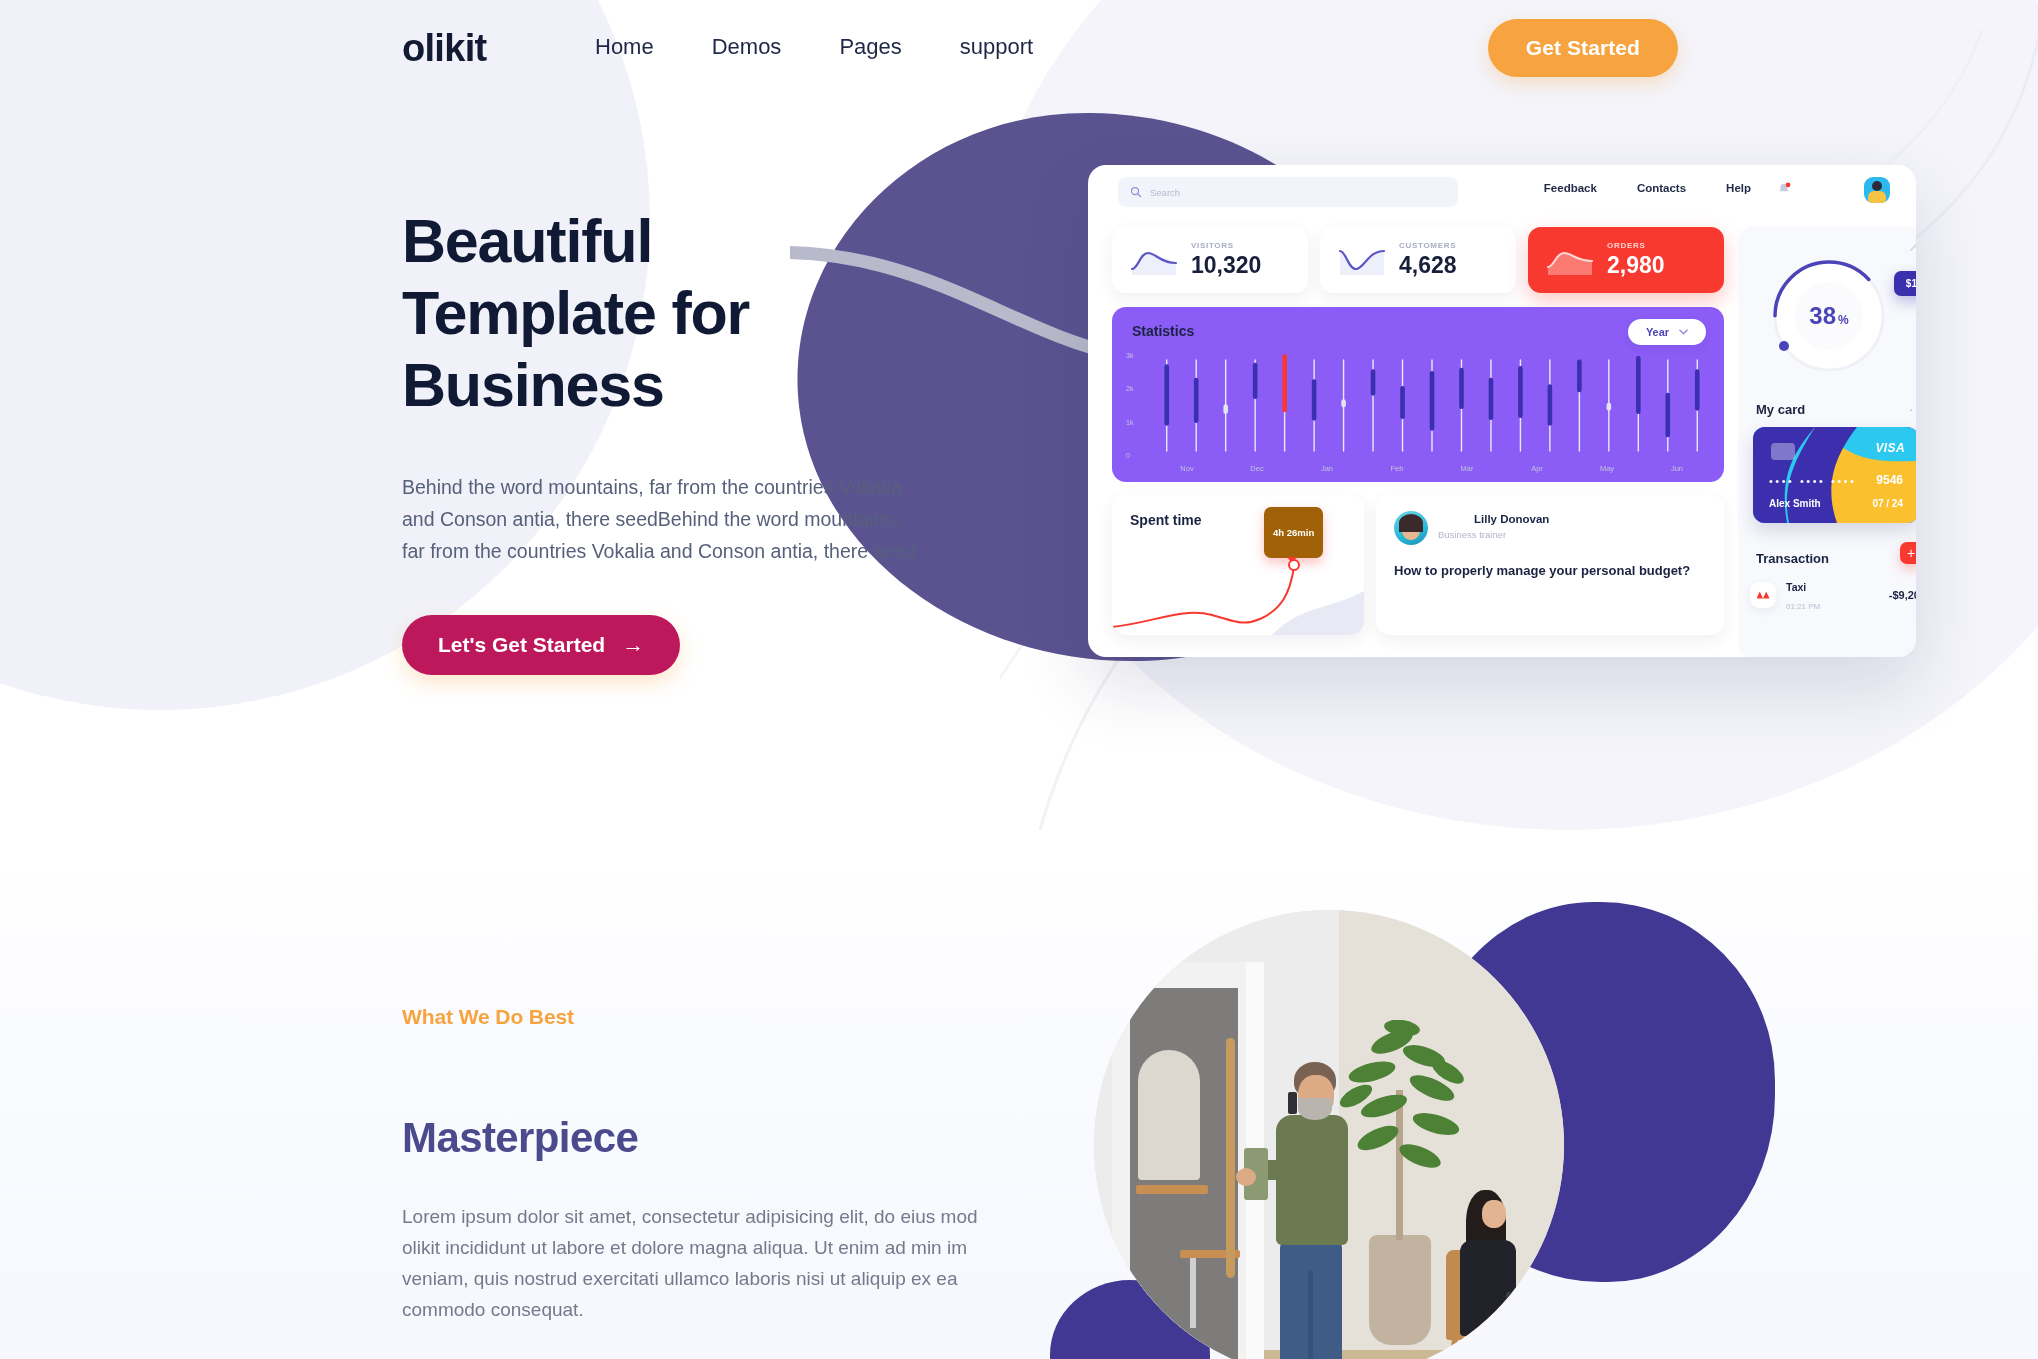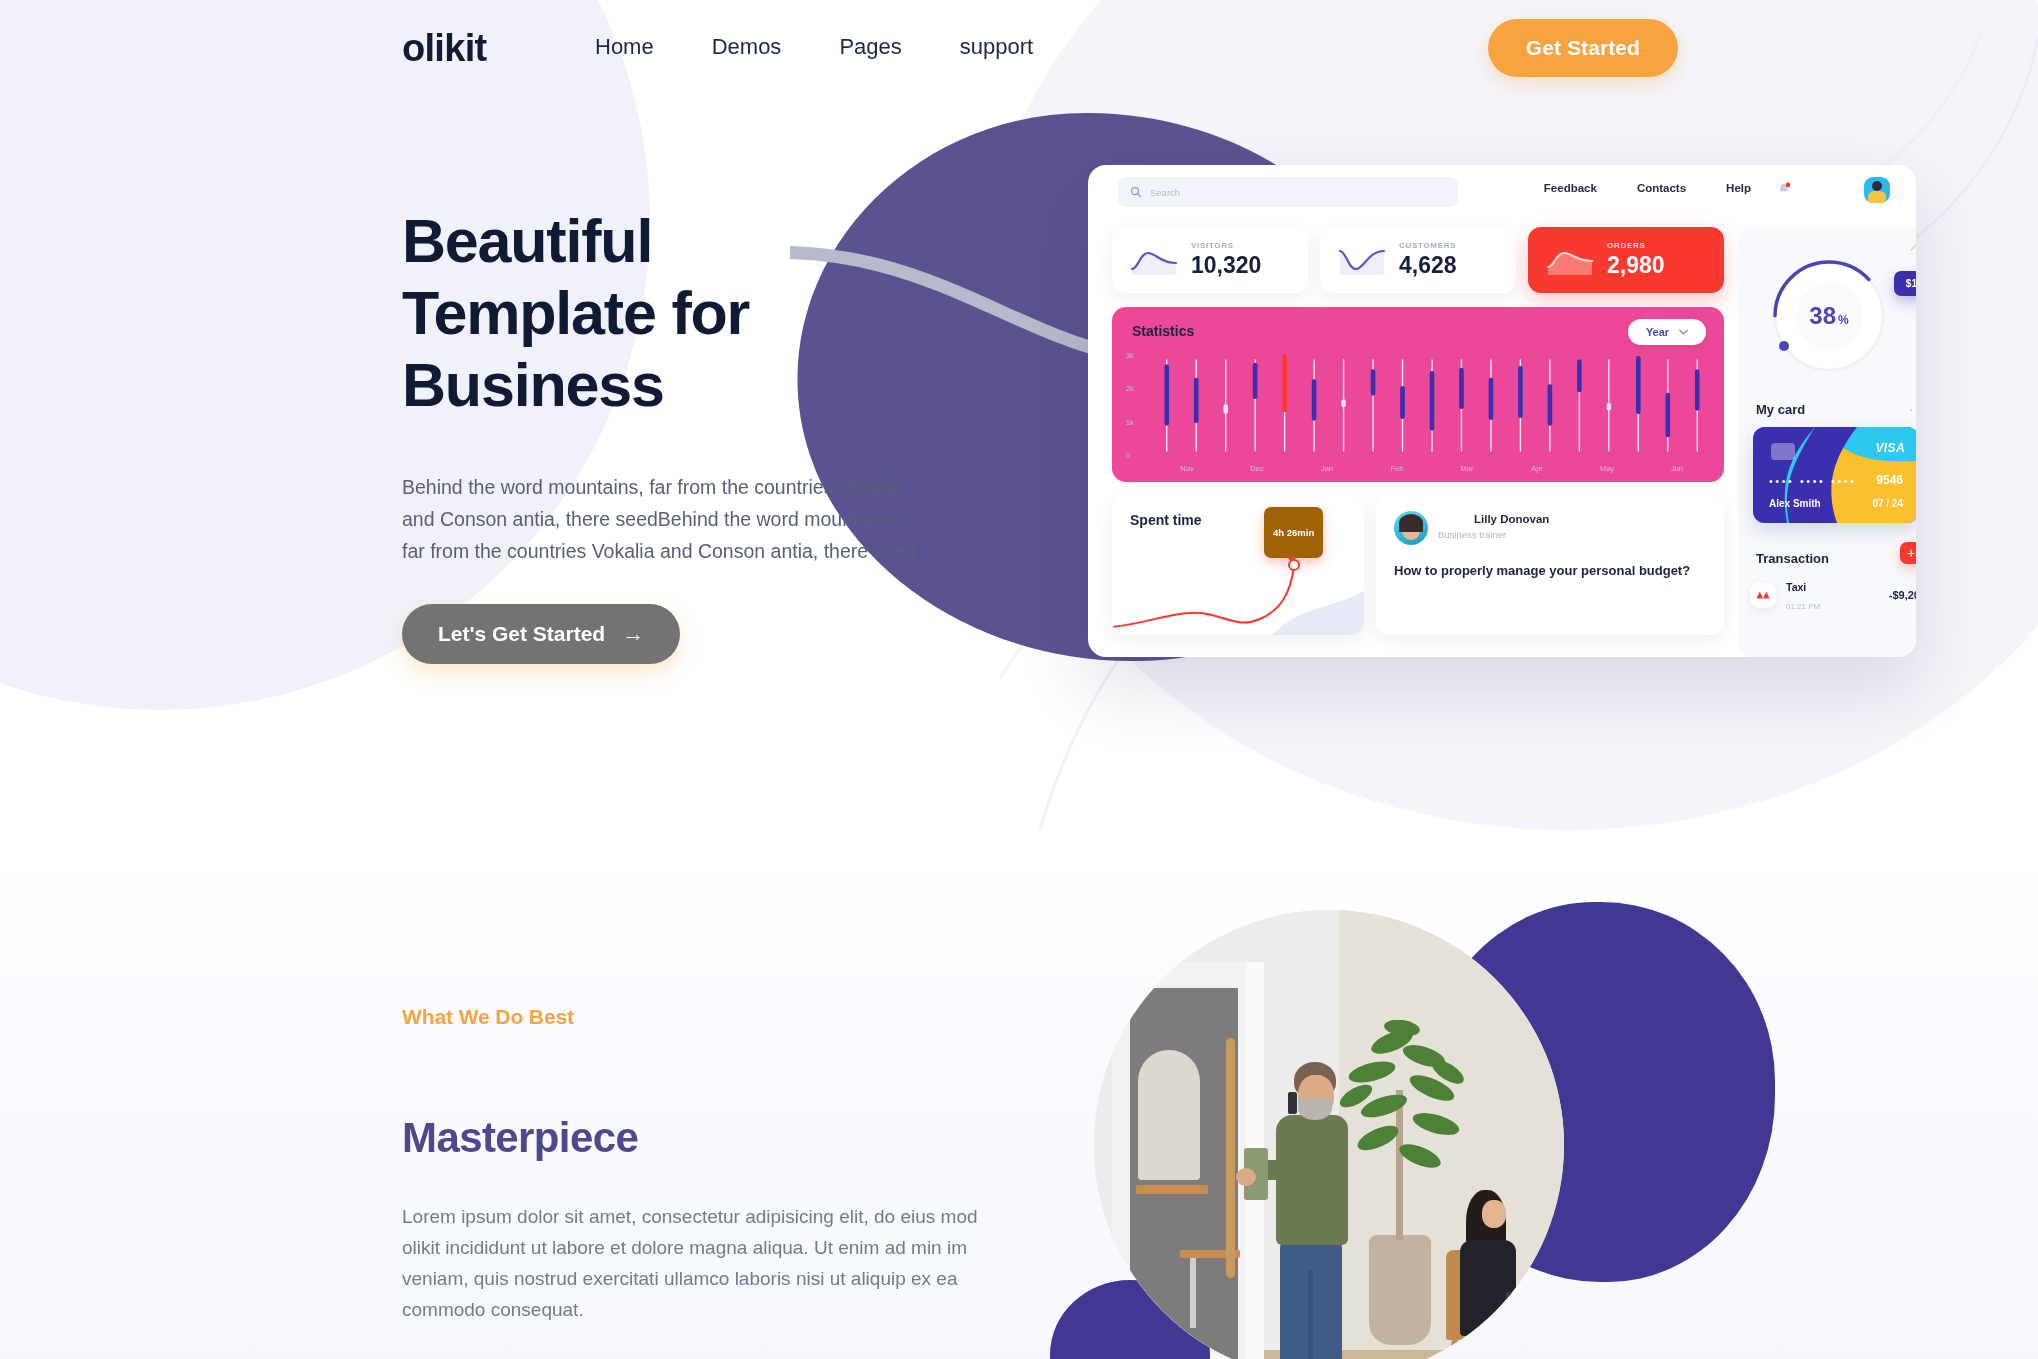--- a/index.html
+++ b/index.html
@@ -63,22 +63,22 @@
   
   .hero-text { position: absolute; left: 402px; top: 205px; width: 520px; z-index: 5; }
   .hero-title {
     font-size: 61px; line-height: 72px; font-weight: 700;
     color: #101a34; letter-spacing: -1.2px;
   }
   .hero-sub {
     margin-top: 50px; font-size: 19.5px; line-height: 32px; color: #57607a; width: 516px;
   }
   .btn-lets {
-    margin-top: 37px; display: inline-flex; align-items: center; gap: 17px;
-    background: #737373; color: #fff; font-size: 21px; font-weight: 700;
+    margin-top: 48px; display: inline-flex; align-items: center; gap: 17px;
+    background: #be185d; color: #fff; font-size: 21px; font-weight: 700;
     border: none; border-radius: 34px; padding: 0 36px; height: 60px;
     cursor: pointer; box-shadow: 0 8px 20px rgba(247,164,64,.27);
   }
   .btn-lets .arrow { font-size: 22px; font-weight: 400; }
 
   
   .dash {
     position: absolute; left: 1088px; top: 165px;
     width: 828px; height: 492px;
     background: #ffffff; border-radius: 18px;
@@ -111,21 +111,21 @@
   .stat-card.c2 { left: 232px; width: 196px; }
   .stat-card.c3 { left: 440px; width: 196px; background: #f7392f; box-shadow: 0 8px 20px rgba(247,57,47,.28); }
   .spark { width: 48px; height: 34px; }
   .stat-label { font-size: 8px; letter-spacing: .7px; color: #a8adc2; font-weight: 700; }
   .stat-card.c3 .stat-label { color: #ffd0cc; }
   .stat-value { font-size: 23px; font-weight: 700; color: #171f3b; margin-top: 2px; }
   .stat-card.c3 .stat-value { color: #ffffff; }
 
   .stats-panel {
     position: absolute; left: 24px; top: 142px; width: 612px; height: 175px;
-    background: #ec4899; border-radius: 14px;
+    background: #8b5cf6; border-radius: 14px;
   }
   .stats-title { position: absolute; left: 20px; top: 16px; font-size: 14px; font-weight: 700; color: #1b2342; }
   .year-pill {
     position: absolute; right: 18px; top: 12px; width: 78px; height: 26px;
     background: #ffffff; border-radius: 13px; display: flex; align-items: center;
     justify-content: center; gap: 10px; box-shadow: 0 3px 8px rgba(40,45,90,.07);
   }
   .year-pill span { font-size: 11px; font-weight: 700; color: #4b44b8; }
   .stats-chart { position: absolute; left: 10px; top: 42px; width: 596px; height: 128px; }
 

